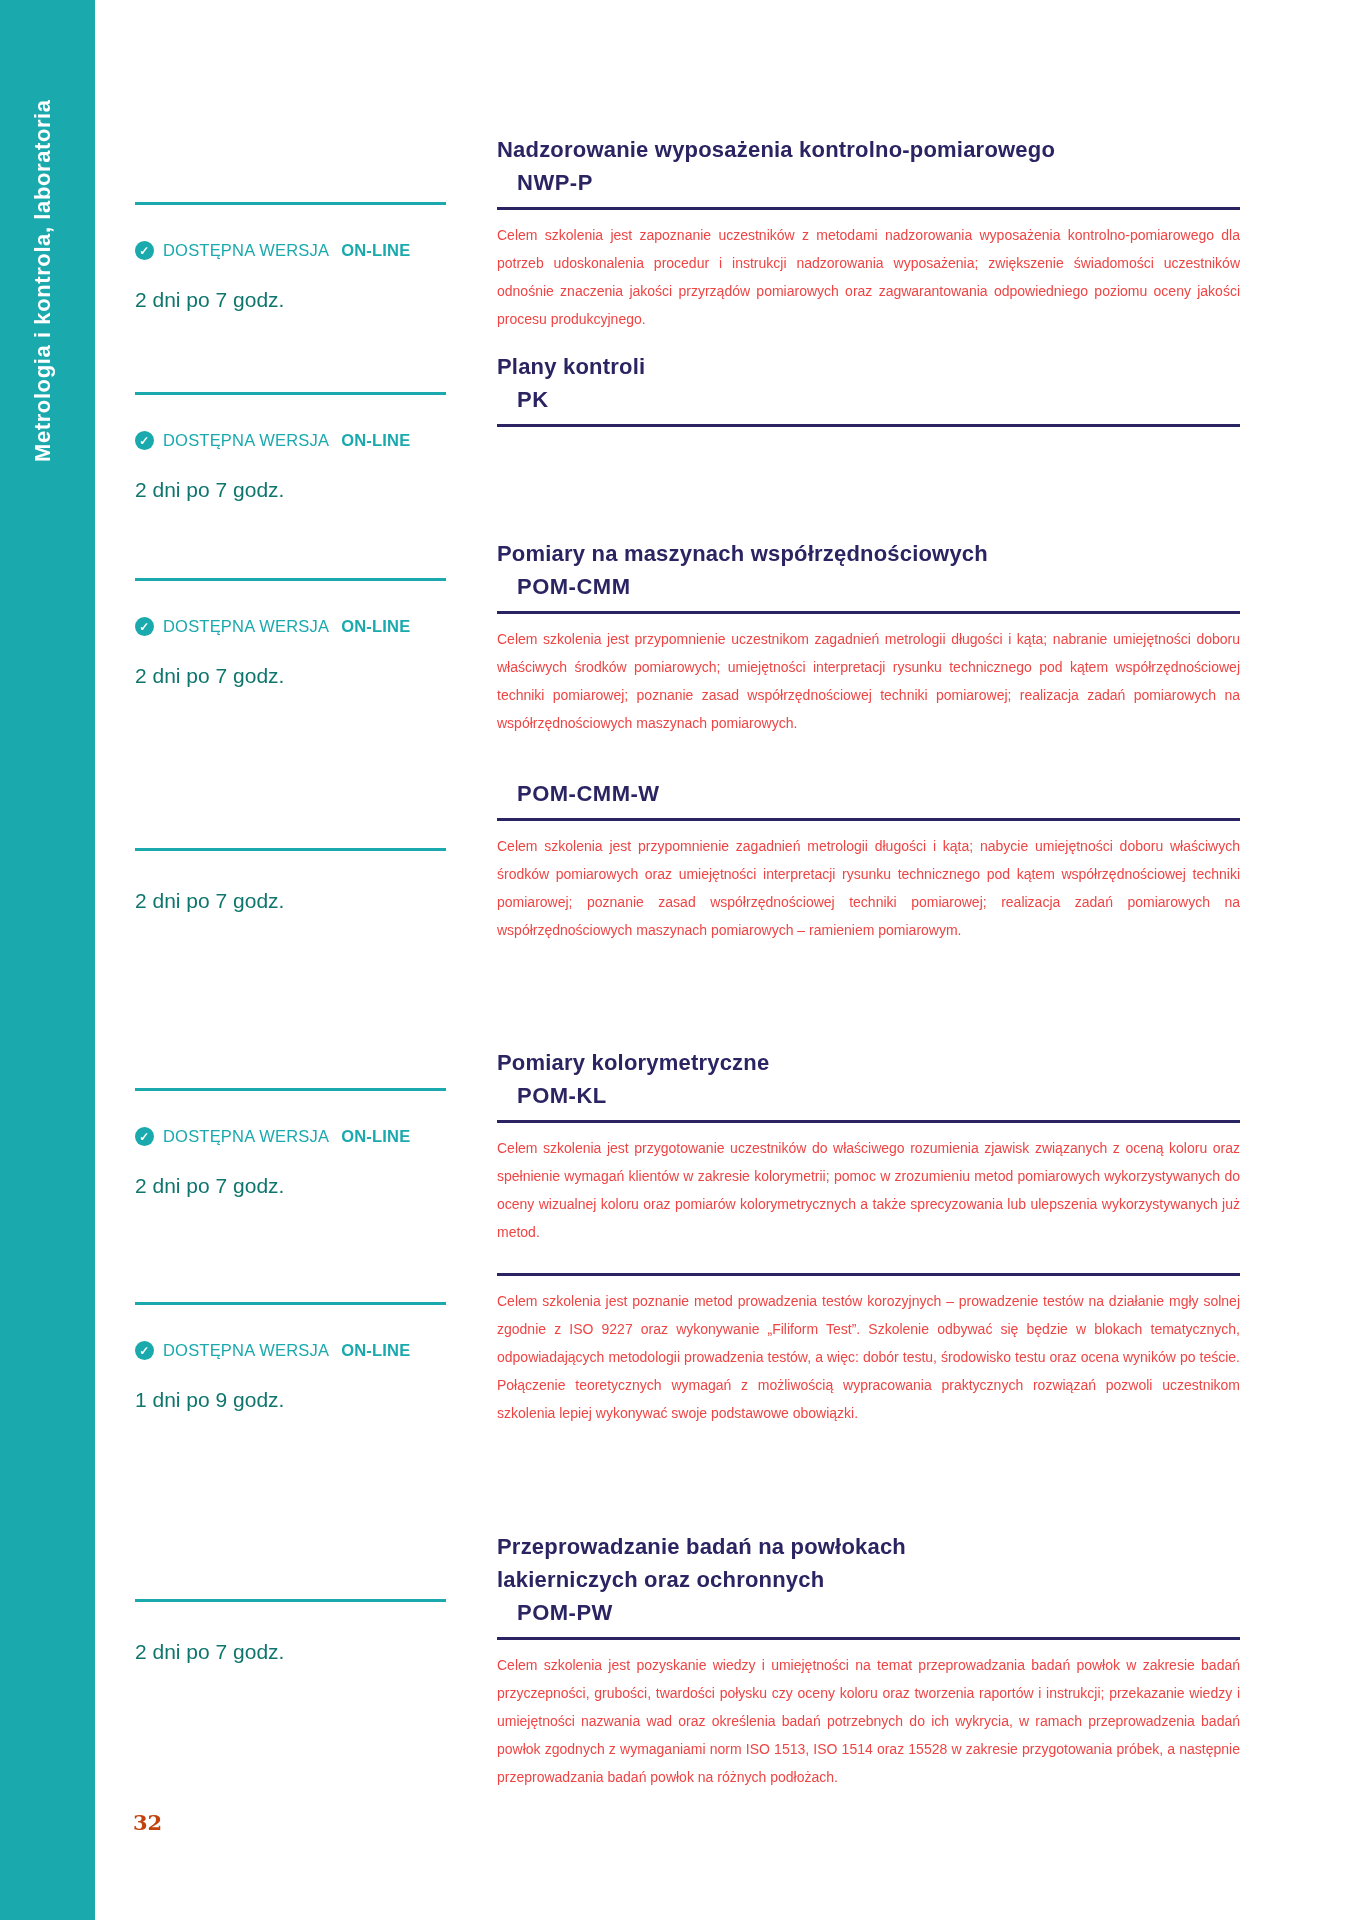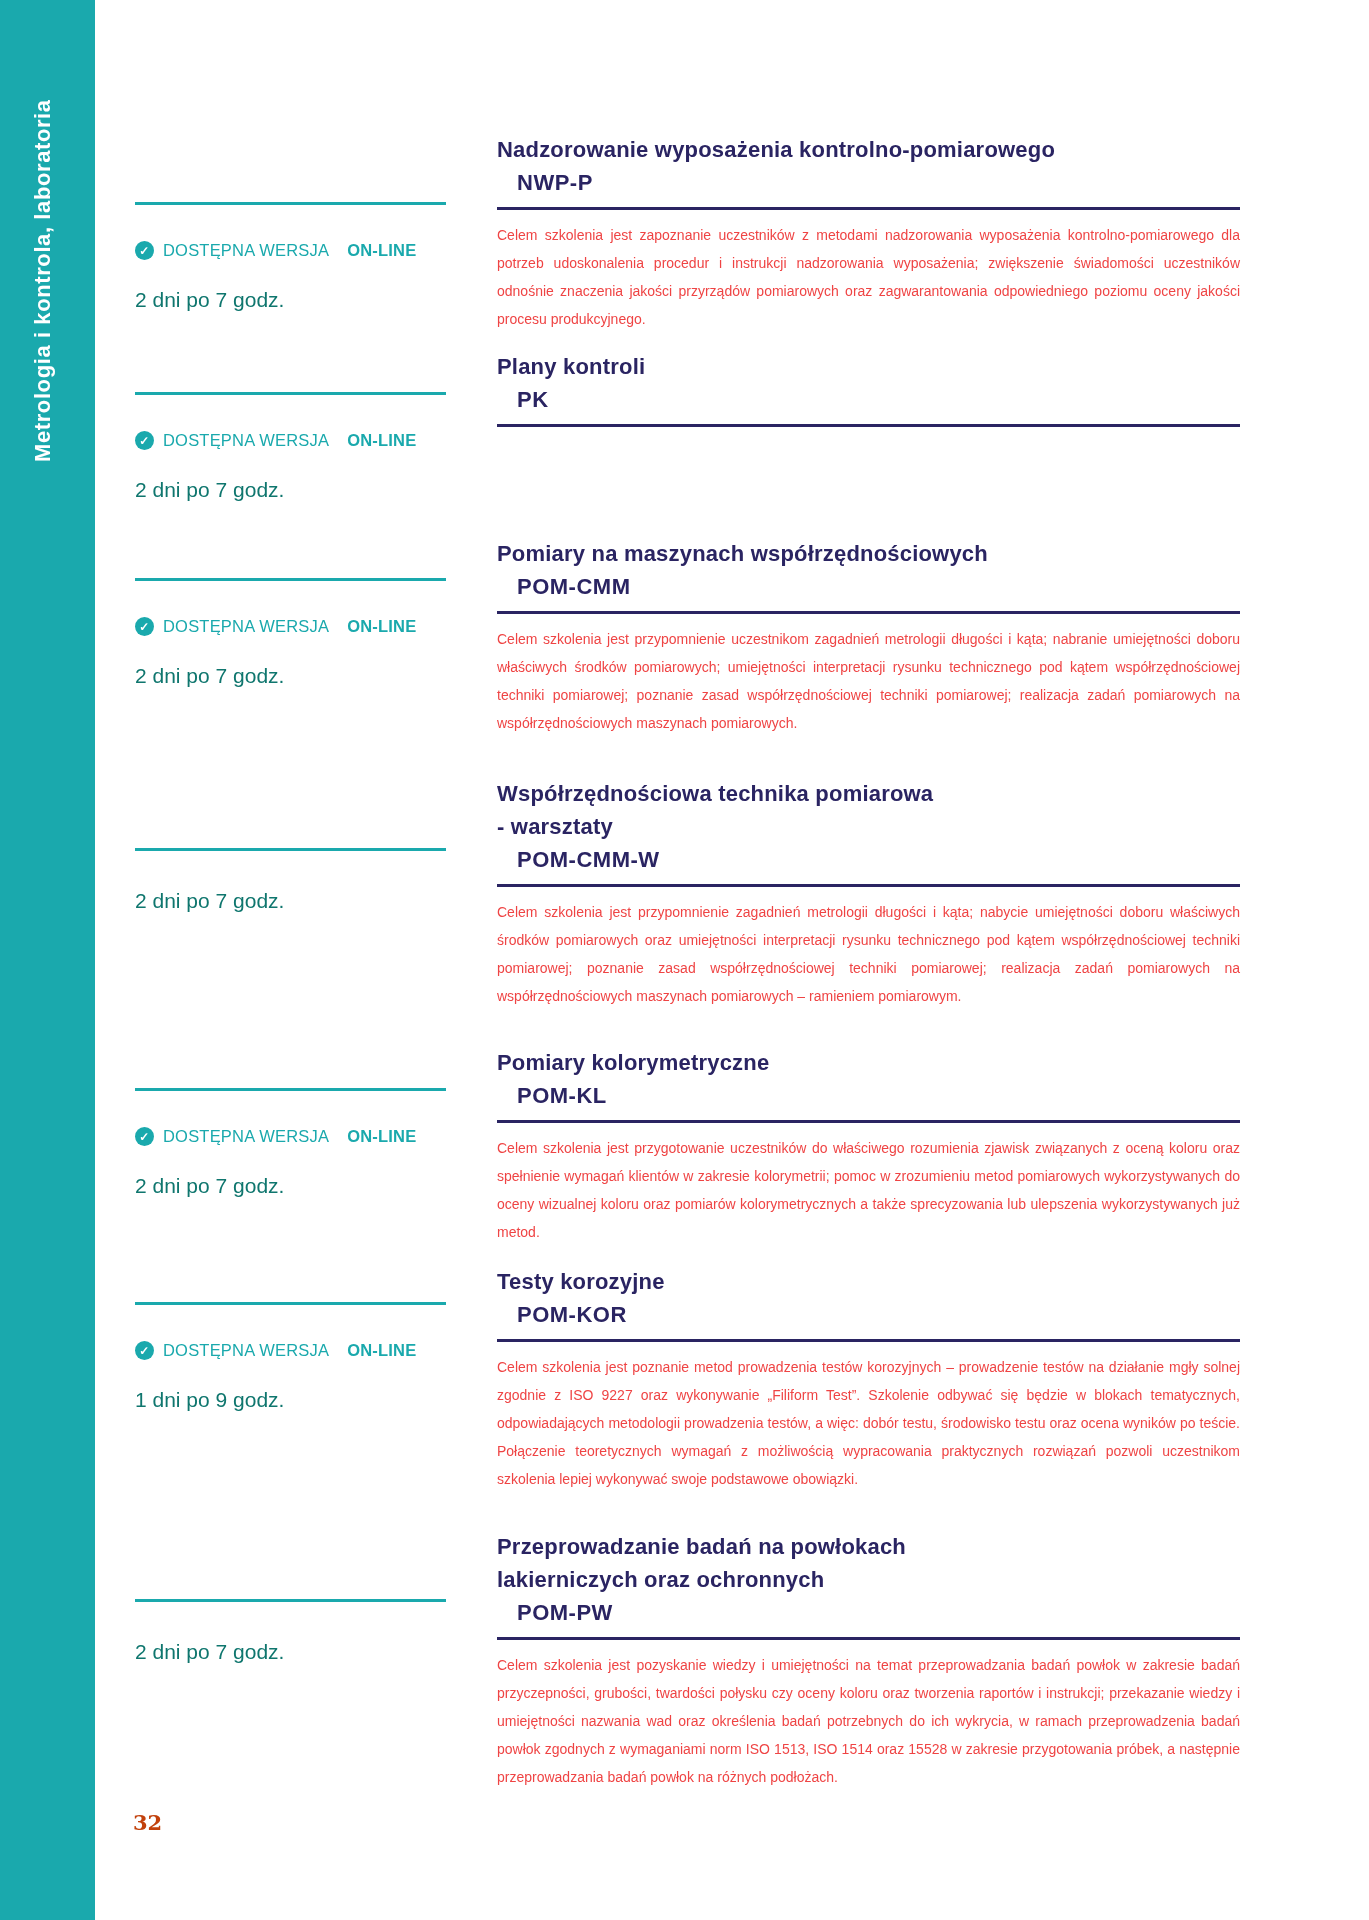--- a/index.html
+++ b/index.html
@@ -25,21 +25,21 @@
   .badge {
     margin-top:36px; display:flex; align-items:flex-end;
     color:#1aa9ad; font-size:16.5px; letter-spacing:0.2px;
   }
   .check-circle {
     width:19px; height:19px; border-radius:50%; background:#1aa9ad;
     color:#ffffff; display:flex; align-items:center; justify-content:center;
     margin-right:9px; flex:0 0 19px; font-size:12px; font-weight:bold;
   }
   .check-circle::before { content:"✓"; }
-  .badge-bold { font-weight:bold; margin-left:18px; }
+  .badge-bold { font-weight:bold; margin-left:12px; }
   .duration { margin:28px 0 0; color:#0f766e; font-size:21px; }
   .left-block.no-badge .duration { margin-top:38px; }
   
   .section { position:absolute; left:497px; width:743px; }
   .sec-head {
     display:flex; justify-content:space-between; align-items:flex-start;
     color:#2a2462;
     flex-direction:column;
   }
   .sec-title {
@@ -151,42 +151,36 @@
     <div class="sec-head">
       <h2 class="sec-title">Pomiary na maszynach współrzędnościowych</h2>
       <span class="sec-code">POM-CMM</span>
     </div>
     <div class="sec-rule"></div>
     <p class="sec-desc">Celem szkolenia jest przypomnienie uczestnikom zagadnień metrologii długości i kąta; nabranie umiejętności doboru właściwych środków pomiarowych; umiejętności interpretacji rysunku technicznego pod kątem współrzędnościowej techniki pomiarowej; poznanie zasad współrzędnościowej techniki pomiarowej; realizacja zadań pomiarowych na współrzędnościowych maszynach pomiarowych.</p>
   </div>
 
   <div class="section" style="top:777px">
     <div class="sec-head">
-      <h2 class="sec-title">Współrzędnościowa technika pomiarowa
-- warsztaty</h2>
       <span class="sec-code">POM-CMM-W</span>
     </div>
     <div class="sec-rule"></div>
     <p class="sec-desc">Celem szkolenia jest przypomnienie zagadnień metrologii długości i kąta; nabycie umiejętności doboru właściwych środków pomiarowych oraz umiejętności interpretacji rysunku technicznego pod kątem współrzędnościowej techniki pomiarowej; poznanie zasad współrzędnościowej techniki pomiarowej; realizacja zadań pomiarowych na współrzędnościowych maszynach pomiarowych – ramieniem pomiarowym.</p>
   </div>
 
   <div class="section" style="top:1046px">
     <div class="sec-head">
       <h2 class="sec-title">Pomiary kolorymetryczne</h2>
       <span class="sec-code">POM-KL</span>
     </div>
     <div class="sec-rule"></div>
     <p class="sec-desc">Celem szkolenia jest przygotowanie uczestników do właściwego rozumienia zjawisk związanych z oceną koloru oraz spełnienie wymagań klientów w zakresie kolorymetrii; pomoc w zrozumieniu metod pomiarowych wykorzystywanych do oceny wizualnej koloru oraz pomiarów kolorymetrycznych a także sprecyzowania lub ulepszenia wykorzystywanych już metod.</p>
   </div>
 
   <div class="section" style="top:1265px">
-    <div class="sec-head">
-      <h2 class="sec-title">Testy korozyjne</h2>
-      <span class="sec-code">POM-KOR</span>
-    </div>
     <div class="sec-rule"></div>
     <p class="sec-desc">Celem szkolenia jest poznanie metod prowadzenia testów korozyjnych – prowadzenie testów na działanie mgły solnej zgodnie z ISO 9227 oraz wykonywanie „Filiform Test”. Szkolenie odbywać się będzie w blokach tematycznych, odpowiadających metodologii prowadzenia testów, a więc: dobór testu, środowisko testu oraz ocena wyników po teście. Połączenie teoretycznych wymagań z możliwością wypracowania praktycznych rozwiązań pozwoli uczestnikom szkolenia lepiej wykonywać swoje podstawowe obowiązki.</p>
   </div>
 
   <div class="section" style="top:1530px">
     <div class="sec-head">
       <h2 class="sec-title">Przeprowadzanie badań na powłokach
 lakierniczych oraz ochronnych</h2>
       <span class="sec-code">POM-PW</span>
     </div>

